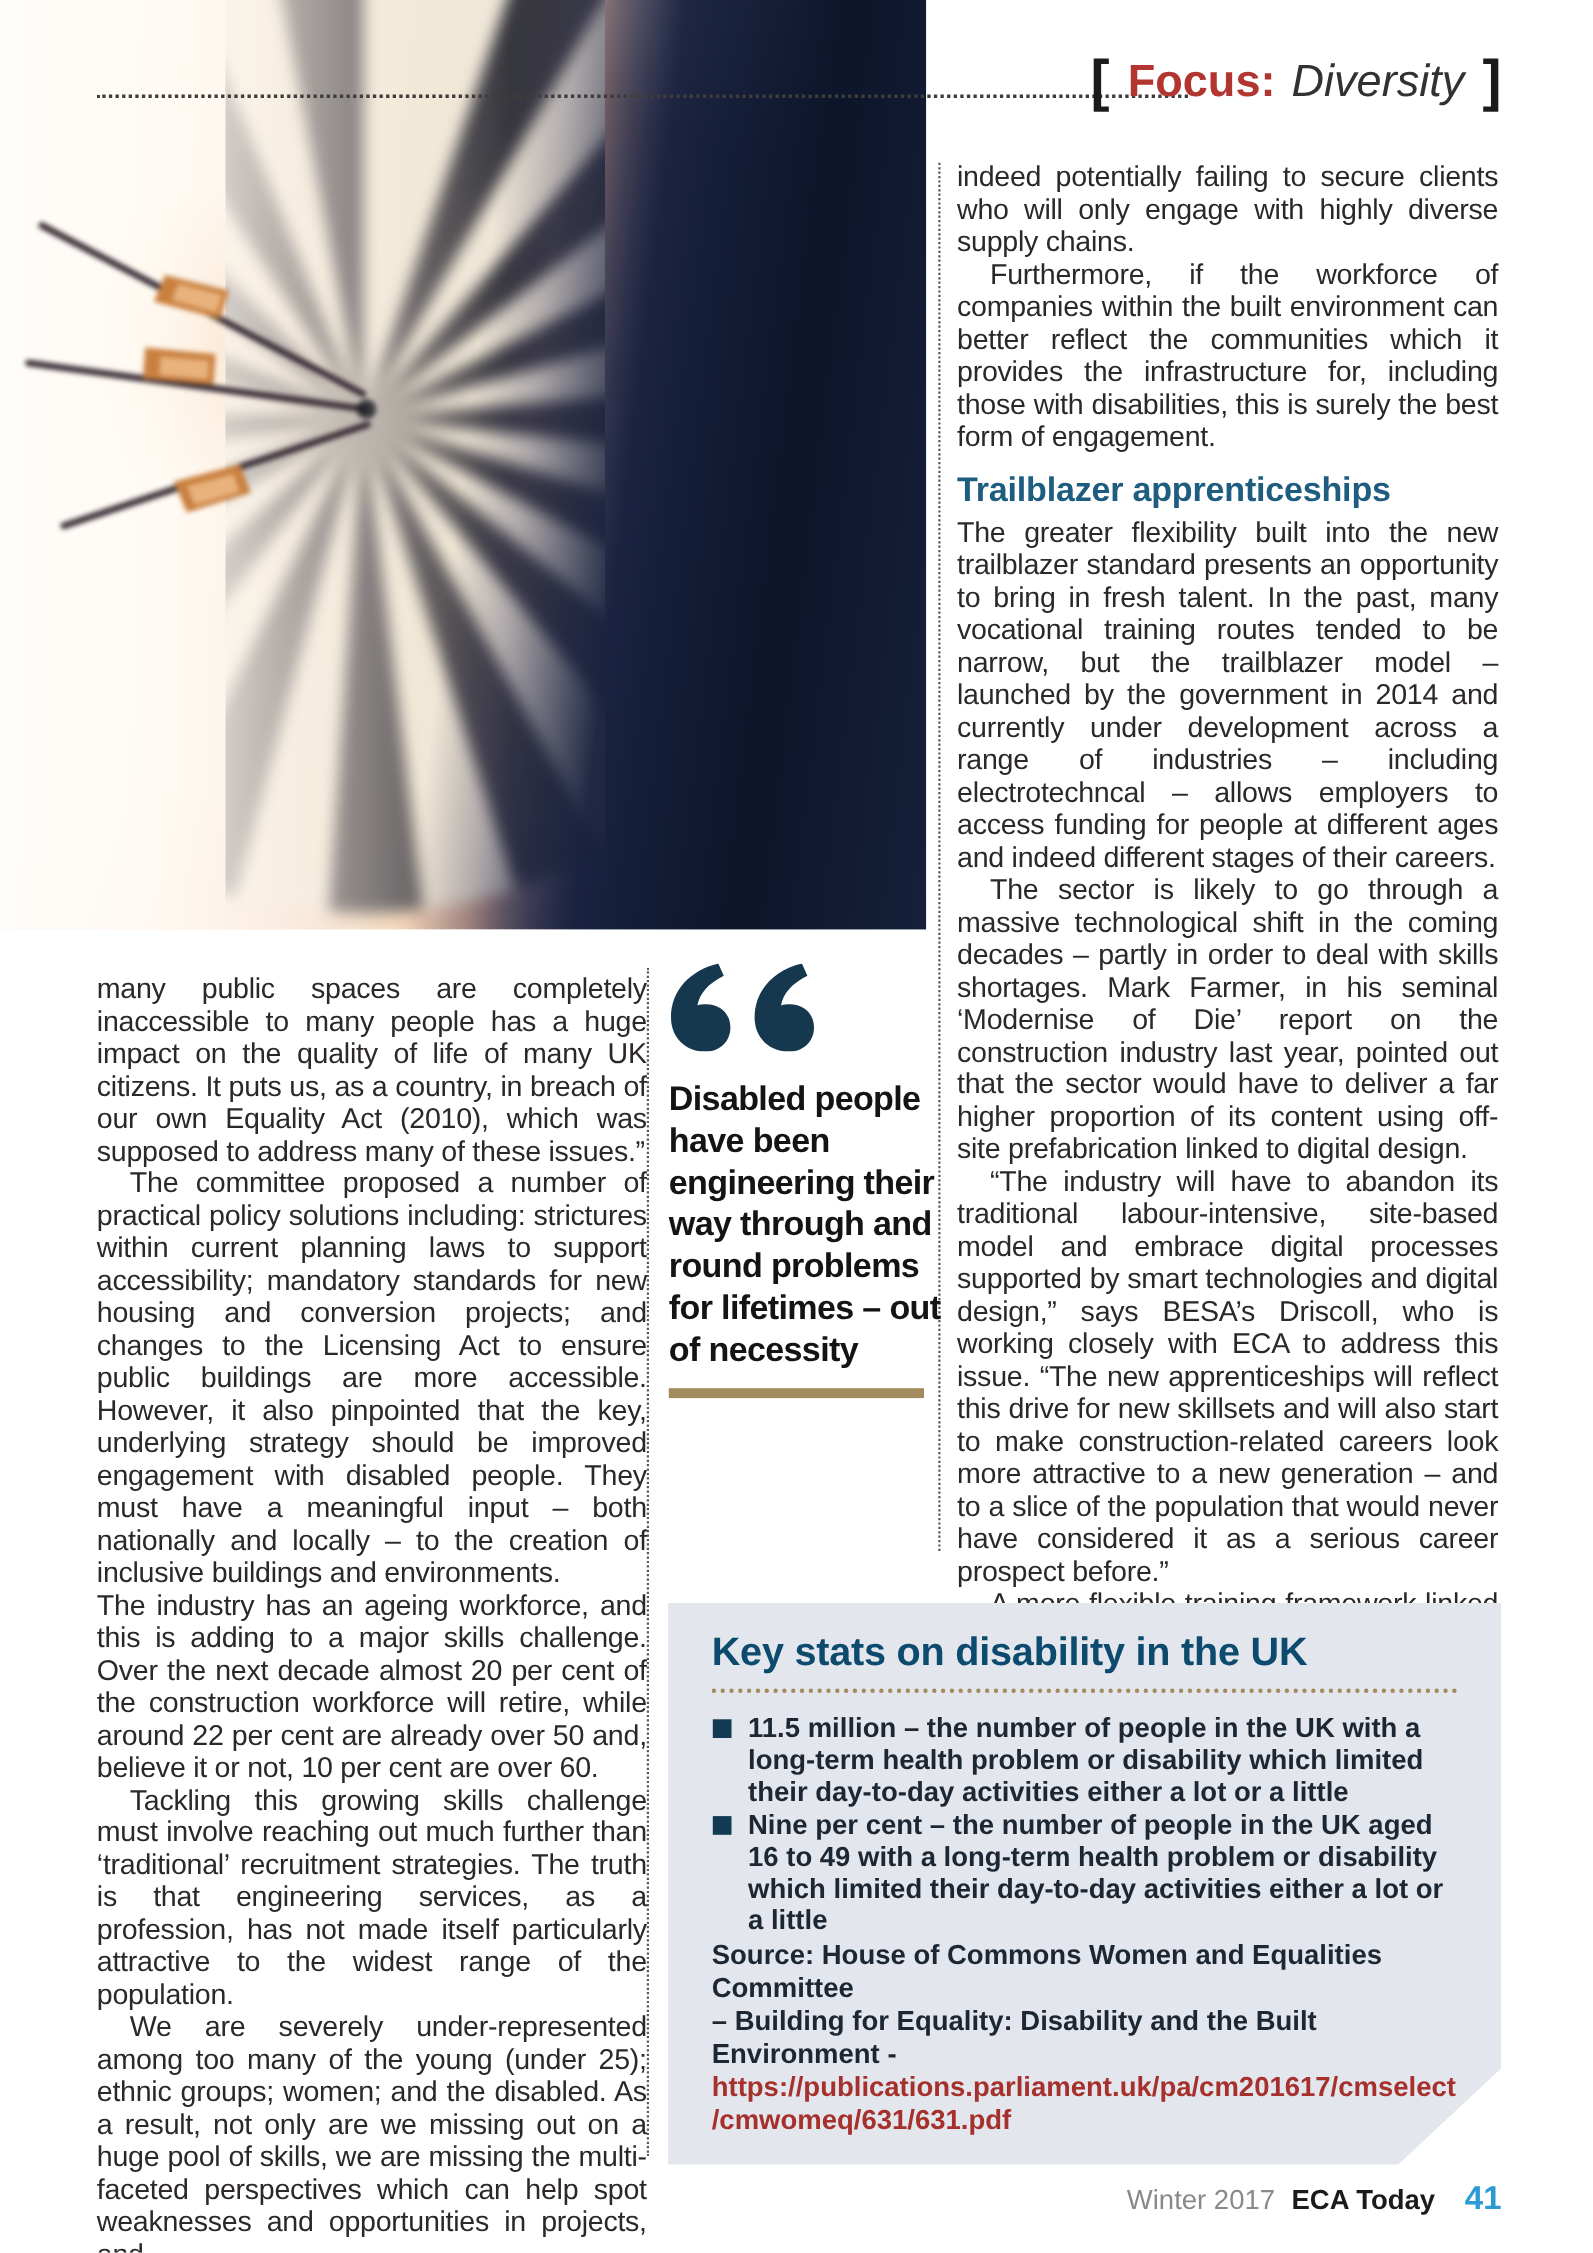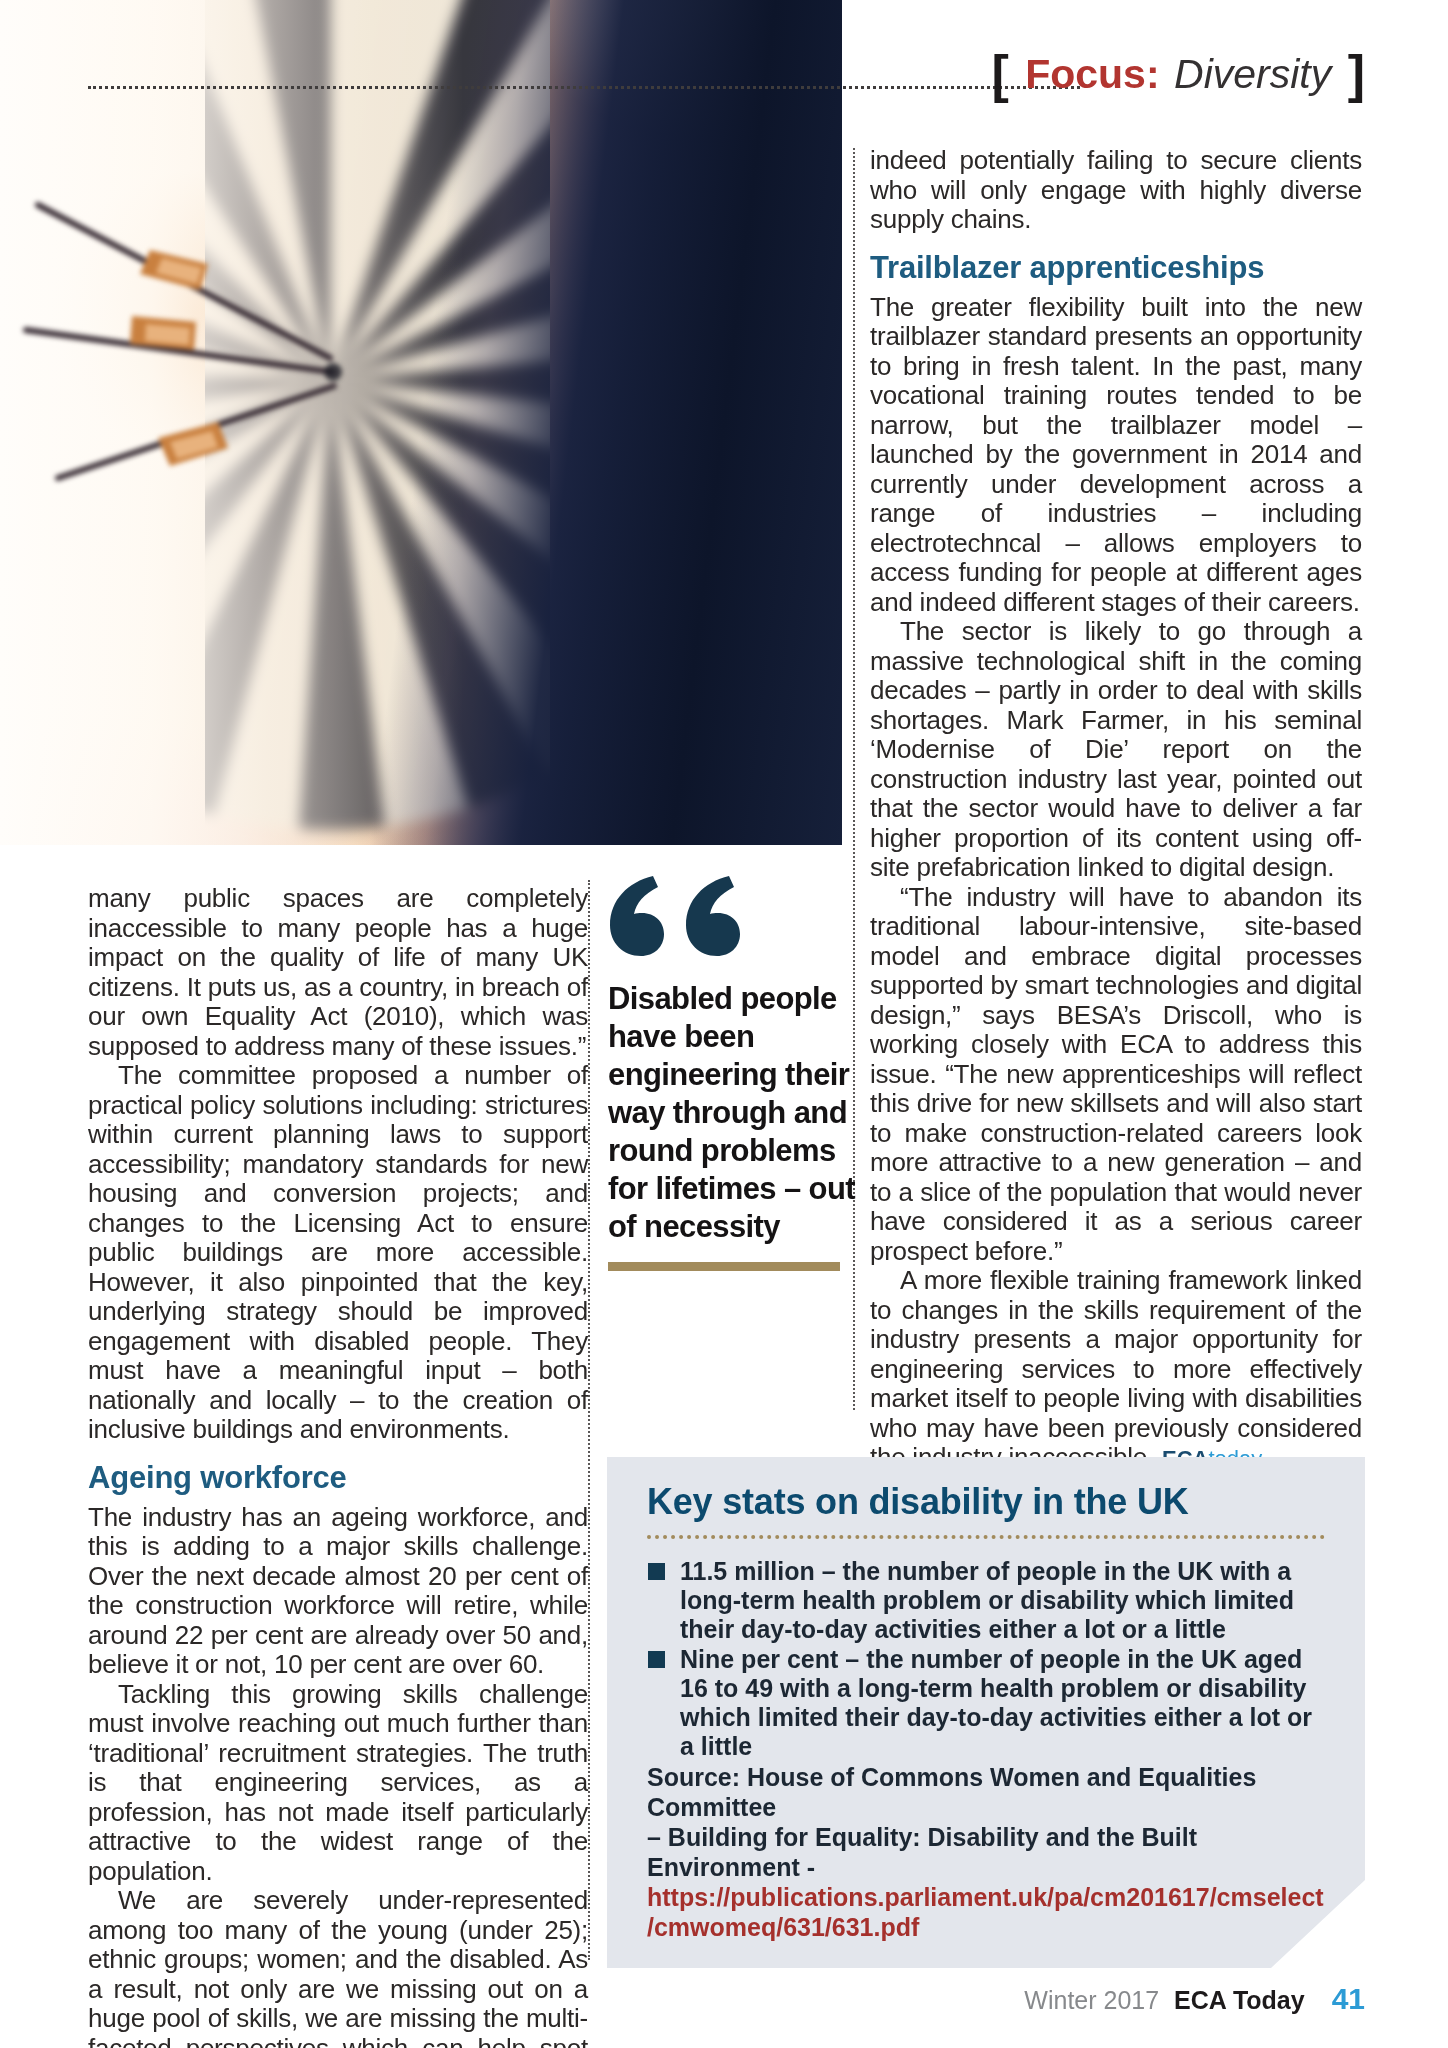--- a/index.html
+++ b/index.html
@@ -107,39 +107,39 @@
     <span class="topic">Diversity</span>
     <span class="bracket">]</span>
   </div>
 
   <div class="divider-v left"></div>
   <div class="divider-v right"></div>
 
   <section class="col col-left">
     <p>many public spaces are completely inaccessible to many people has a huge impact on the quality of life of many UK citizens. It puts us, as a country, in breach of our own Equality Act (2010), which was supposed to address many of these issues.”</p>
     <p class="ind">The committee proposed a number of practical policy solutions including: strictures within current planning laws to support accessibility; mandatory standards for new housing and conversion projects; and changes to the Licensing Act to ensure public buildings are more accessible. However, it also pinpointed that the key, underlying strategy should be improved engagement with disabled people. They must have a meaningful input – both nationally and locally – to the creation of inclusive buildings and environments.</p>
-    <h2>Ageing workforce</h2>
     <p>The industry has an ageing workforce, and this is adding to a major skills challenge. Over the next decade almost 20 per cent of the construction workforce will retire, while around 22 per cent are already over 50 and, believe it or not, 10 per cent are over 60.</p>
     <p class="ind">Tackling this growing skills challenge must involve reaching out much further than ‘traditional’ recruitment strategies. The truth is that engineering services, as a profession, has not made itself particularly attractive to the widest range of the population.</p>
     <p class="ind">We are severely under-represented among too many of the young (under 25); ethnic groups; women; and the disabled. As a result, not only are we missing out on a huge pool of skills, we are missing the multi-faceted perspectives which can help spot weaknesses and opportunities in projects, and</p>
   </section>
 
   <aside class="pullquote">
     <svg class="qsvg" width="170" height="80" viewBox="0 0 170 80">
       <g fill="#16384e">
         <path id="qm" d="M2 49 C2 24 20 6 45 0 L50 11 C36 18 28 27 26 38 C28 37.3 31 37 34 37 C47 37 56 46 56 58 C56 71 46 80 33 80 C15 80 2 67 2 49 Z"></path>
         <use href="#qm" x="76"></use>
       </g>
     </svg>
     <p>Disabled people have been engineering their way through and round problems for lifetimes – out of necessity</p>
     <div class="goldbar"></div>
   </aside>
 
   <section class="col col-right">
     <p>indeed potentially failing to secure clients who will only engage with highly diverse supply chains.</p>
+    <p class="ind">Furthermore, if the workforce of companies within the built environment can better reflect the communities which it provides the infrastructure for, including those with disabilities, this is surely the best form of engagement.</p>
     <h2>Trailblazer apprenticeships</h2>
     <p>The greater flexibility built into the new trailblazer standard presents an opportunity to bring in fresh talent. In the past, many vocational training routes tended to be narrow, but the trailblazer model – launched by the government in 2014 and currently under development across a range of industries – including electrotechncal – allows employers to access funding for people at different ages and indeed different stages of their careers.</p>
     <p class="ind">The sector is likely to go through a massive technological shift in the coming decades – partly in order to deal with skills shortages. Mark Farmer, in his seminal ‘Modernise of Die’ report on the construction industry last year, pointed out that the sector would have to deliver a far higher proportion of its content using off-site prefabrication linked to digital design.</p>
     <p class="ind">“The industry will have to abandon its traditional labour-intensive, site-based model and embrace digital processes supported by smart technologies and digital design,” says BESA’s Driscoll, who is working closely with ECA to address this issue. “The new apprenticeships will reflect this drive for new skillsets and will also start to make construction-related careers look more attractive to a new generation – and to a slice of the population that would never have considered it as a serious career prospect before.”</p>
     <p class="ind">
       <span>A more flexible training framework linked to changes in the skills requirement of the industry presents a major opportunity for engineering services to more effectively market itself to people living with disabilities who may have been previously considered the industry inaccessible.</span><span class="ecamark"><span class="eca">ECA</span><span class="today">today</span></span>
     </p>
   </section>
 
   <section class="statsbox">

